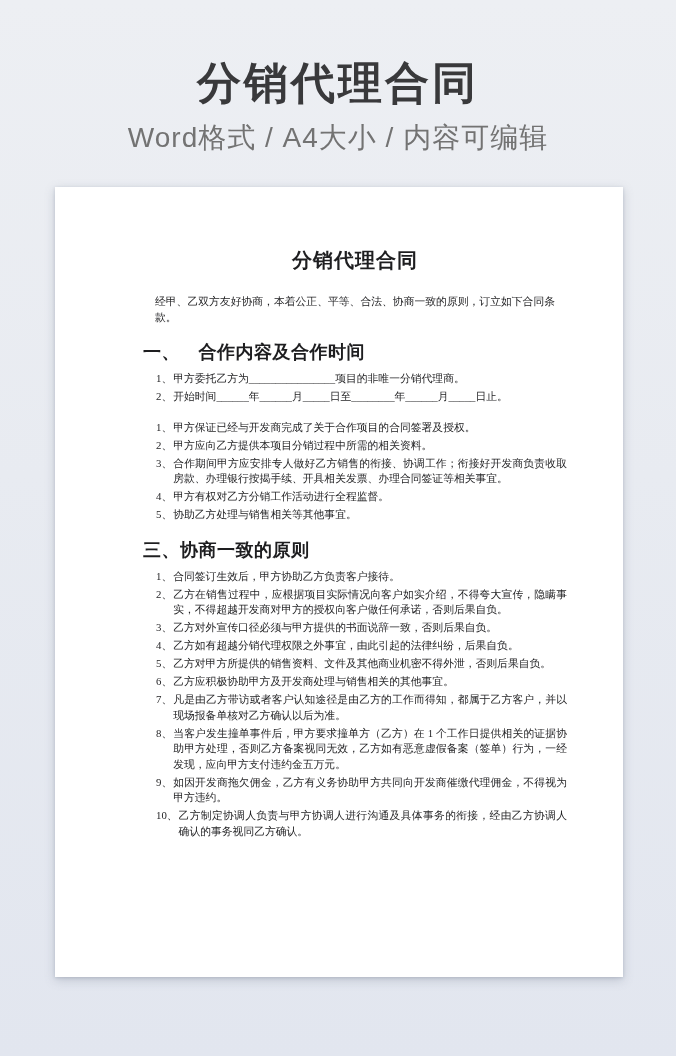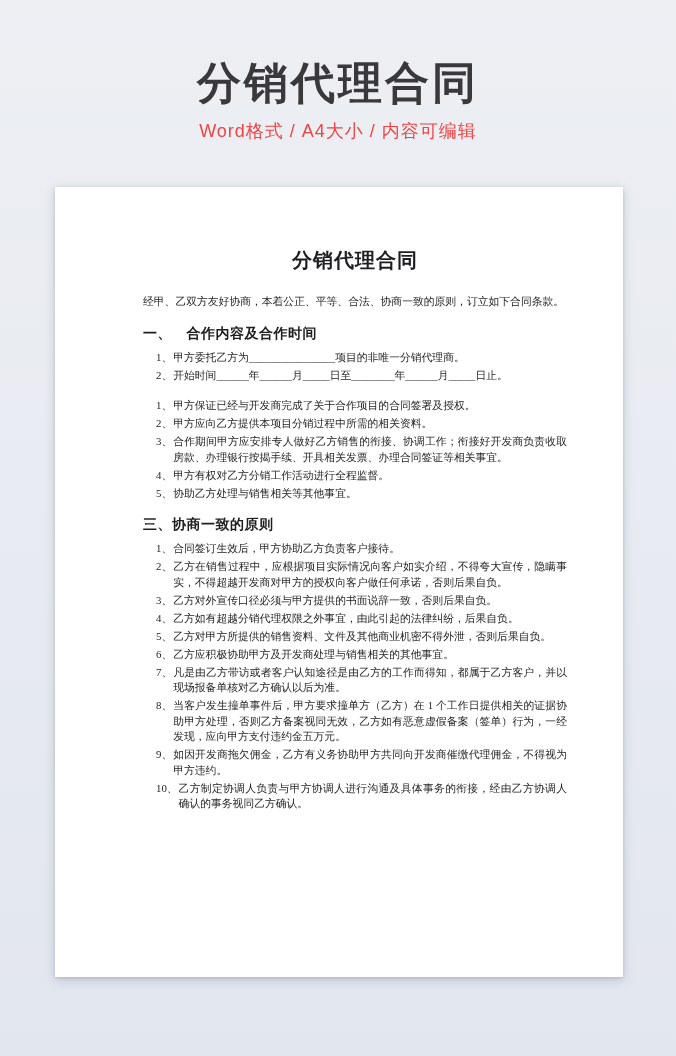--- a/index.html
+++ b/index.html
@@ -13,45 +13,45 @@
 
   
   .banner{position:absolute;top:0;left:0;width:676px;text-align:center;}
   .banner-title{
     margin-top:58px;
     font-size:44px;line-height:1.15;font-weight:800;
     color:#39393b;letter-spacing:3px;
   }
   .banner-subtitle{
     margin-top:10px;
-    font-size:18px;color:#ef4444;letter-spacing:1px;
+    font-size:28px;color:#737373;letter-spacing:1px;
   }
 
   
   .page{
     position:absolute;left:55px;top:187px;width:568px;height:790px;
     background:#ffffff;
     box-shadow:0 3px 10px rgba(110,120,140,0.30),0 1px 3px rgba(110,120,140,0.25);
   }
   .page-inner{
     box-sizing:border-box;
     padding:60px 56px 0 88px;
     font-family:"Liberation Serif","DejaVu Serif",serif;
     color:#1e1e20;
   }
   .doc-title{
     text-align:center;font-size:20px;font-weight:bold;
     letter-spacing:1px;margin:0 0 20px 0;
   }
   .doc-intro{
-    font-size:10.8px;line-height:15.5px;text-align:justify;margin:0;
+    font-size:10.8px;line-height:15.5px;text-align:justify;margin:12px;
   }
   .section{margin-top:15px;}
   .section-heading{
-    font-size:14px;font-weight:bold;margin:0 0 7px 0;letter-spacing:0.5px;
+    font-size:18px;font-weight:bold;margin:0 0 7px 0;letter-spacing:0.5px;
   }
   .items{margin-left:13px;}
   .item{
     display:flex;font-size:10.8px;line-height:15.5px;margin-top:2.5px;
   }
   .item-num{flex:0 0 auto;white-space:nowrap;padding-right:1px;}
   .item-text{flex:1 1 auto;text-align:justify;}
   .closing-paragraph{
     margin:2px 0 0 22px;font-size:10.8px;line-height:15.5px;text-align:justify;
   }

